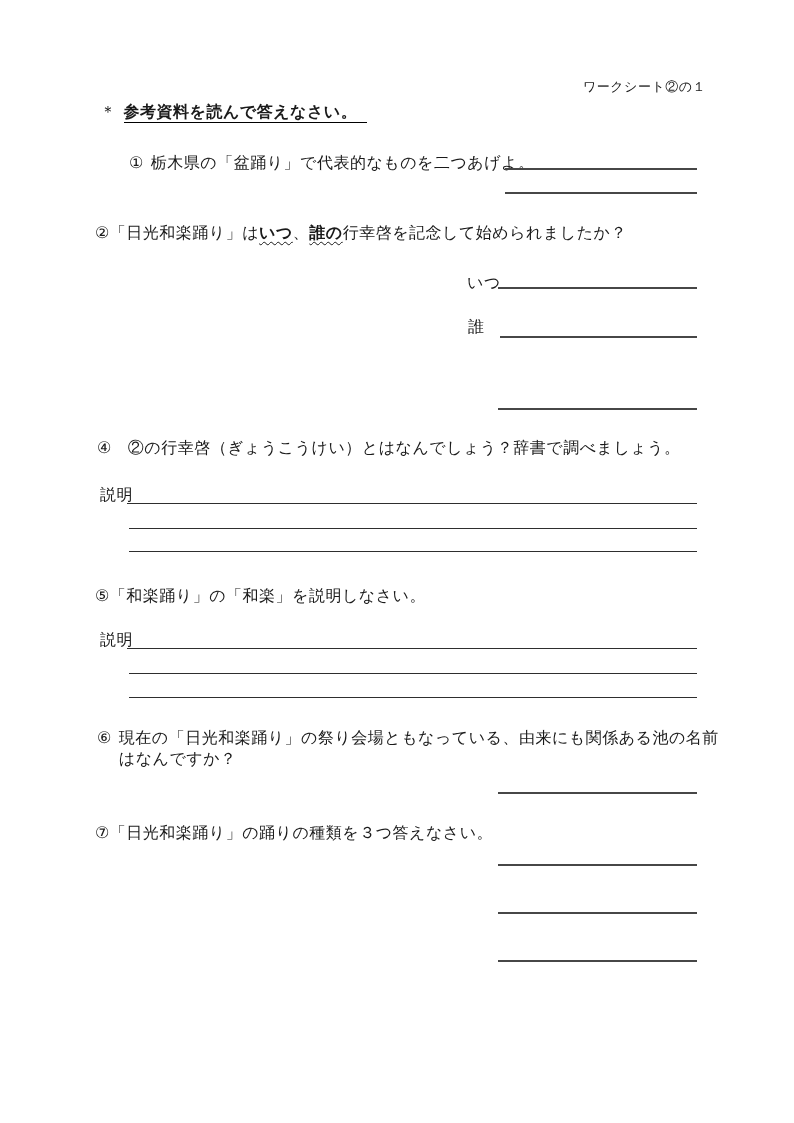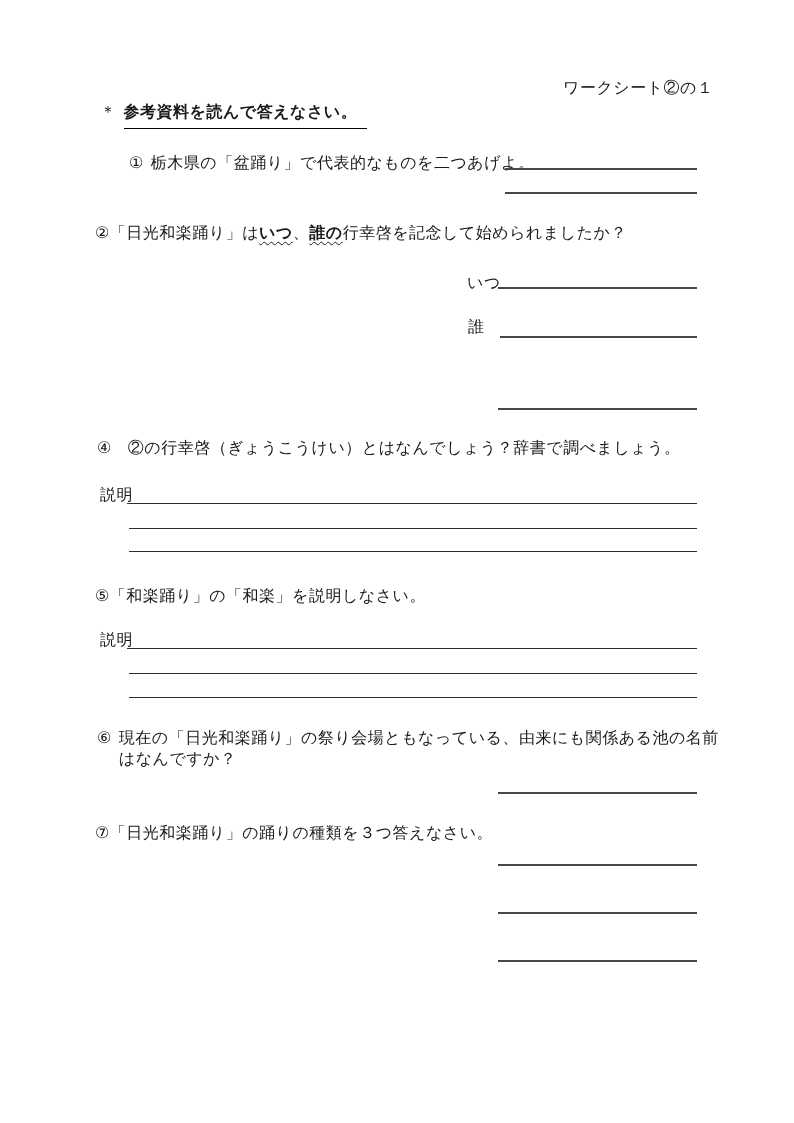--- a/index.html
+++ b/index.html
@@ -18,28 +18,29 @@
     overflow: hidden;
   }
   .abs { position: absolute; }
   .txt {
     font-size: 16px;
     line-height: 19px;
     letter-spacing: 0.5px;
     white-space: nowrap;
   }
   .header-label {
-    font-size: 16px;
+    font-size: 13px;
     letter-spacing: 0.5px;
     white-space: nowrap;
+    margin-left: 20px;
   }
   .instr-text {
     font-weight: bold;
     border-bottom: 1.5px solid #000;
-    padding-bottom: 8px;
+    padding-bottom: 2px;
     padding-right: 10px;
   }
   .emph {
     font-weight: bold;
     text-decoration-line: underline;
     text-decoration-style: wavy;
     text-decoration-thickness: 1px;
     text-underline-offset: 3px;
   }
   .qnum { display: inline-block; }

